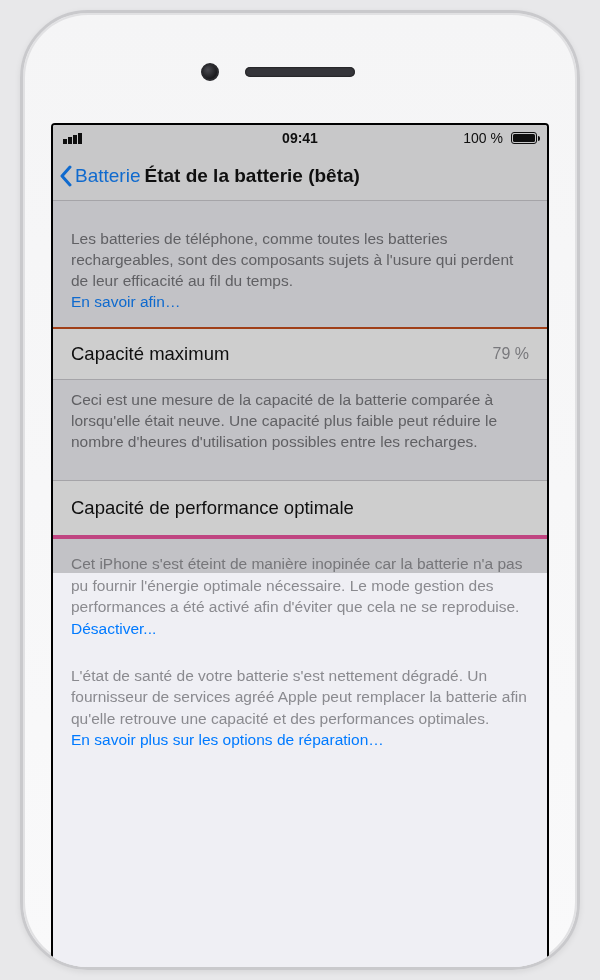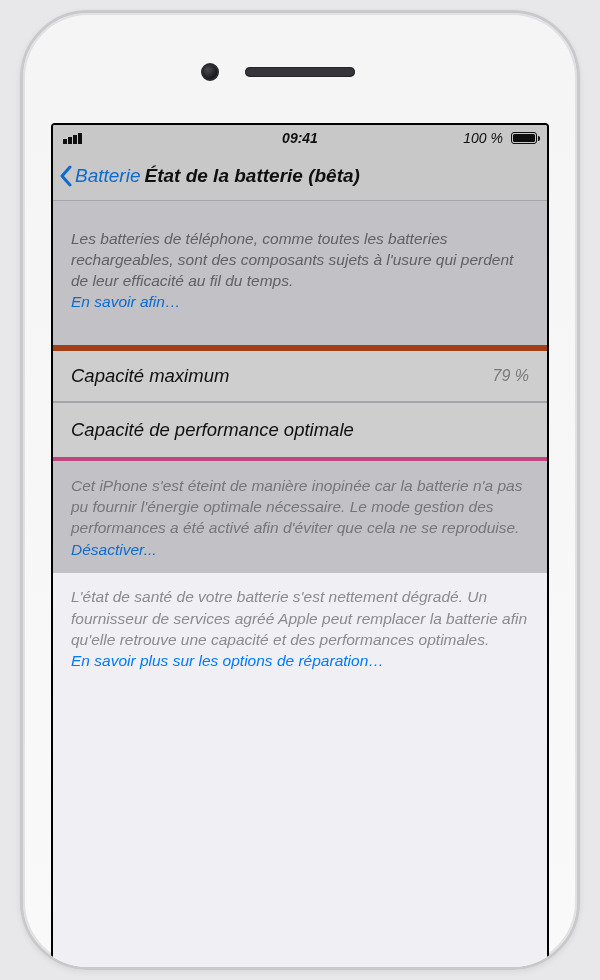--- a/index.html
+++ b/index.html
@@ -50,21 +50,20 @@
     position: absolute;
     top: 110px;
     left: 28px;
     right: 28px;
     bottom: 0;
     border: 2px solid #000;
     border-bottom: none;
     border-radius: 4px 4px 0 0;
     overflow: hidden;
     background: #efeff4;
-    font-style: italic;
   }
   .dim-overlay {
     position: absolute;
     top: 0; left: 0; right: 0;
     height: 448px;
     background: rgba(60,60,60,0.25);
     pointer-events: none;
     z-index: 50;
   }
   .status-bar {
@@ -124,24 +123,24 @@
   .section-descr {
     padding: 28px 18px 14px 18px;
     font-size: 15.5px;
     line-height: 1.35;
     color: #6d6d72;
   }
   .link { color:#007aff; cursor:pointer; }
 
   .cell {
     background:#fff;
-    border-top:6px solid #c2410c;
+    border-top:2px solid #c2410c;
     border-bottom:1px solid #c8c7cc;
     padding: 14px 18px;
-    display:flex; justify-content:space-between; align-items:center;margin-top:18px;
+    display:flex; justify-content:space-between; align-items:center;
   }
   .cell-label { font-size:18.5px; color:#000; }
   .cell-value { font-size:16px; color:#8e8e93; }
 
   .footer-descr {
     padding: 10px 18px 28px 18px;
     font-size: 15.5px;
     line-height: 1.35;
     color: #6d6d72;
   }
@@ -225,20 +224,21 @@
       <div class="section-descr">
         <span>Les batteries de téléphone, comme toutes les batteries rechargeables, sont des composants sujets à l'usure qui perdent de leur efficacité au fil du temps.</span><br>
         <span class="link">En savoir afin…</span>
       </div>
 
       <div class="cell">
         <span class="cell-label">Capacité maximum</span>
         <span class="cell-value">79 %</span>
       </div>
 
+      <div class="footer-descr">Ceci est une mesure de la capacité de la batterie comparée à lorsqu'elle était neuve. Une capacité plus faible peut réduire le nombre d'heures d'utilisation possibles entre les recharges.</div>
 
       <div class="cell-perf">
         <div class="label">Capacité de performance optimale</div>
       </div>
 
       <div class="para">
         <span>Cet iPhone s'est éteint de manière inopinée car la batterie n'a pas pu fournir l'énergie optimale nécessaire. Le mode gestion des performances a été activé afin d'éviter que cela ne se reproduise. </span><span class="link">Désactiver...</span>
       </div>
 
       <div class="para" style="padding-top:6px;">

